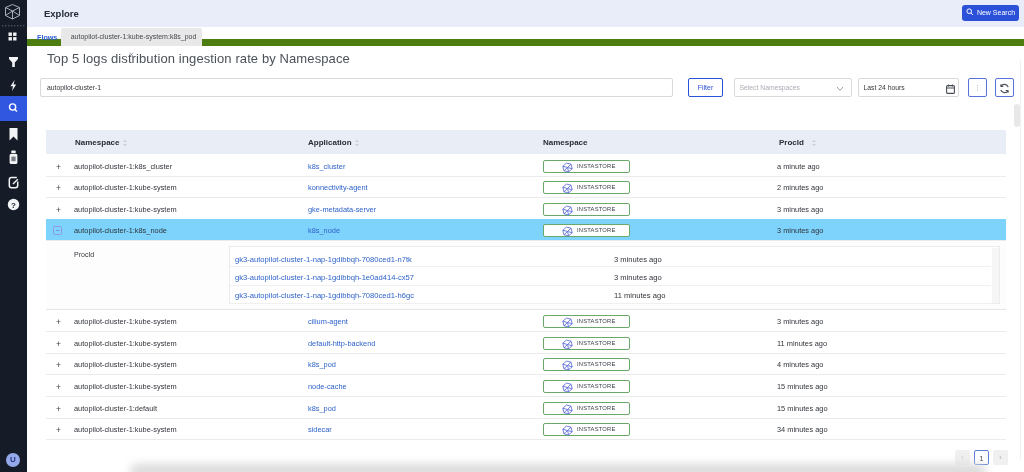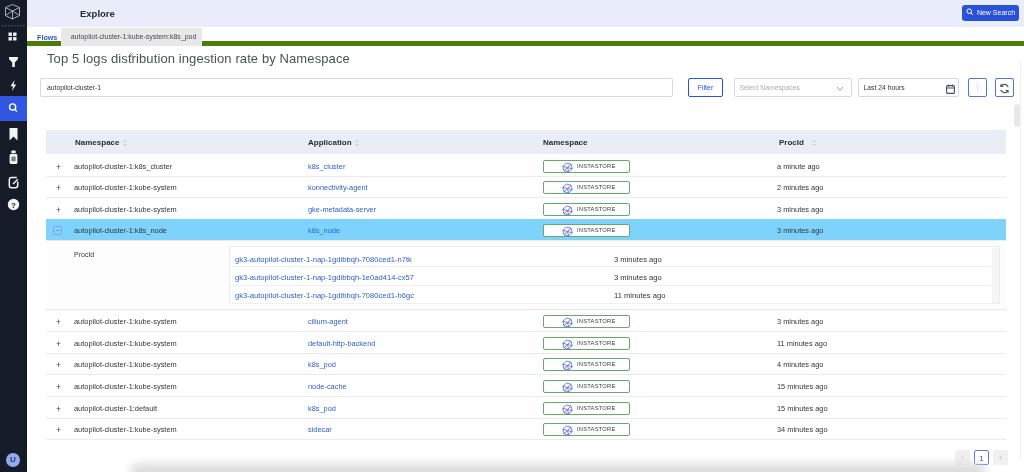--- a/index.html
+++ b/index.html
@@ -8,26 +8,26 @@
 .abs { position:absolute; }
 #stage { position:relative; width:1024px; height:472px; }
 
 #sidebar { left:0; top:0; width:27px; height:472px; background:#151c28; }
 #sb-active { left:0; top:96px; width:27px; height:25px; background:#3157e1; }
 #avatar { left:6px; top:453px; width:14px; height:14px; border-radius:50%;
   background:#93a9ea; color:#27337e; font-size:8px; font-weight:bold;
   text-align:center; line-height:14px; }
 
 #header { left:27px; top:0; width:997px; height:27px; background:#e9edf9; }
-#title-explore { left:44px; top:8px; font-size:9.5px; font-weight:bold; color:#232b38;margin-left:36px; }
+#title-explore { left:44px; top:8px; font-size:9.5px; font-weight:bold; color:#232b38; }
 #btn-new { left:962px; top:5px; width:57px; height:16px; background:#2b51d8;
   border-radius:3px; color:#fff; font-size:7px; line-height:16px; text-align:center; }
 
 #tabbar { left:27px; top:27px; width:997px; height:19px; background:#fff;
-  border-bottom:5px solid #4d7c0f; }
+  border-bottom:7px solid #4d7c0f; }
 #flows { left:10px; top:6px; font-size:7.2px; color:#2d5bd2; font-weight:bold; }
 #tab1 { left:34px; top:1px; width:141px; height:17.5px; background:#e8e8e8;
   font-size:7px; color:#43474e; line-height:17.5px; text-align:center;
   border-radius:2px 2px 0 0; text-indent:6px; }
 
 #page-title { left:47px; top:50.5px; font-size:13px; font-weight:normal;
   color:#4a5158; letter-spacing:0.1px; }
 
 .field { border:1px solid #d9d9d9; border-radius:2px; background:#fff;
   height:19px; font-size:7px; color:#33373d; line-height:17px; }

